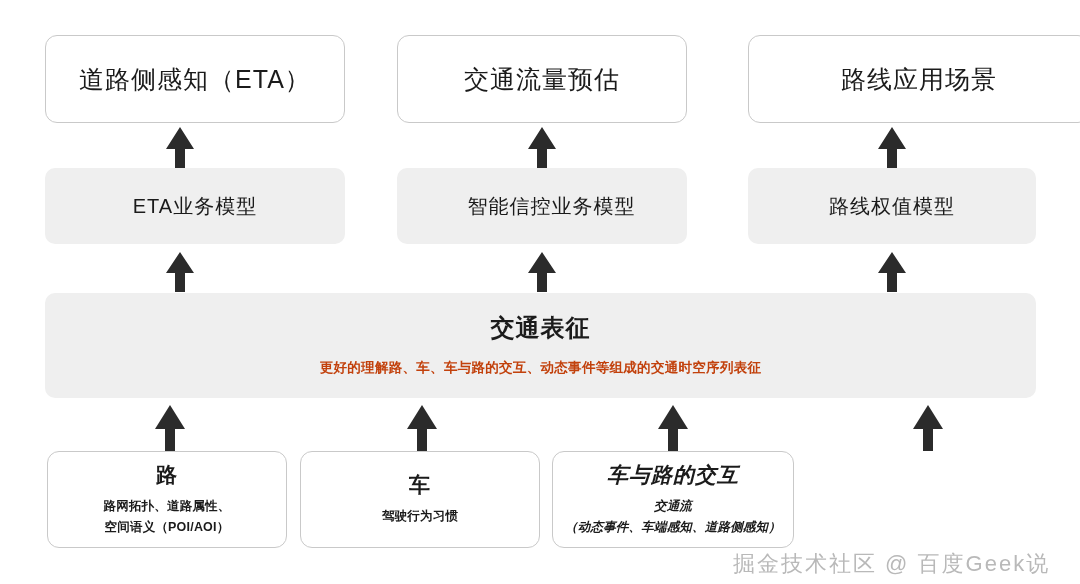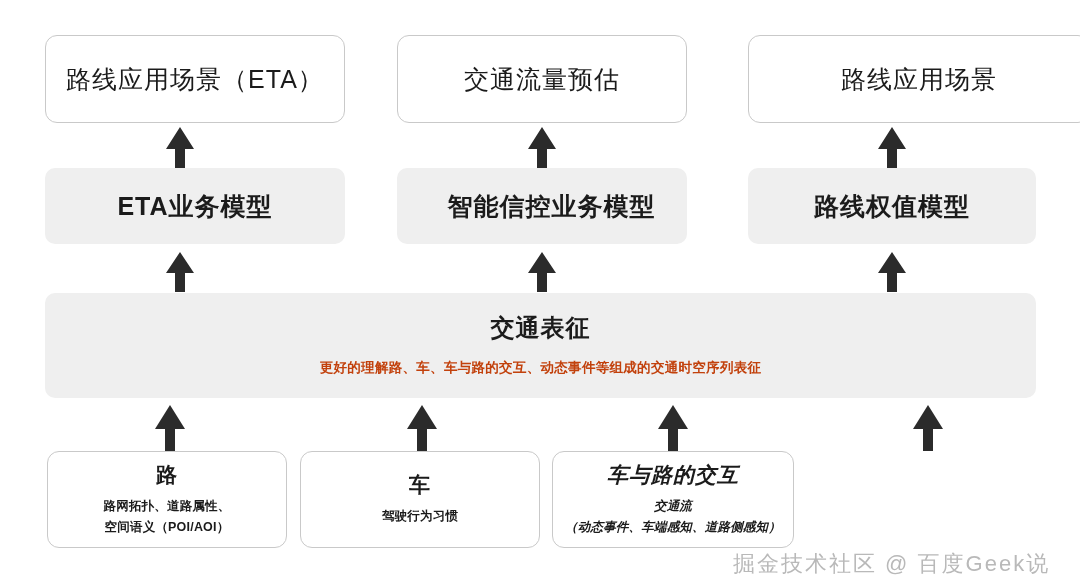--- a/index.html
+++ b/index.html
@@ -42,22 +42,22 @@
     line-height: 1.2;
   }
 
   
   .card-fill {
     background: #efefef;
     border: none;
     border-radius: 10px;
   }
   .card-fill .title {
-    font-size: 25px;
-    font-weight: 700;
+    font-size: 20px;
+    font-weight: 400;
     letter-spacing: 1px;
     line-height: 1.2;
   }
 
   
   .center-block .title {
     font-size: 24px;
     font-weight: 700;
     letter-spacing: 1px;
     margin-bottom: 16px;
@@ -101,21 +101,21 @@
     font-weight: 400;
     pointer-events: none;
   }
 </style>
 </head>
 <body>
 
 <div id="canvas">
 
   <div class="node card-outline" style="left:45px; top:35px; width:300px; height:88px;">
-    <div class="title">路线应用场景（ETA）</div>
+    <div class="title">道路侧感知（ETA）</div>
   </div>
 
   <div class="node card-outline" style="left:397px; top:35px; width:290px; height:88px;">
     <div class="title">交通流量预估</div>
   </div>
 
   <div class="node card-outline" style="left:748px; top:35px; width:342px; height:88px;">
     <div class="title">路线应用场景</div>
   </div>
 

